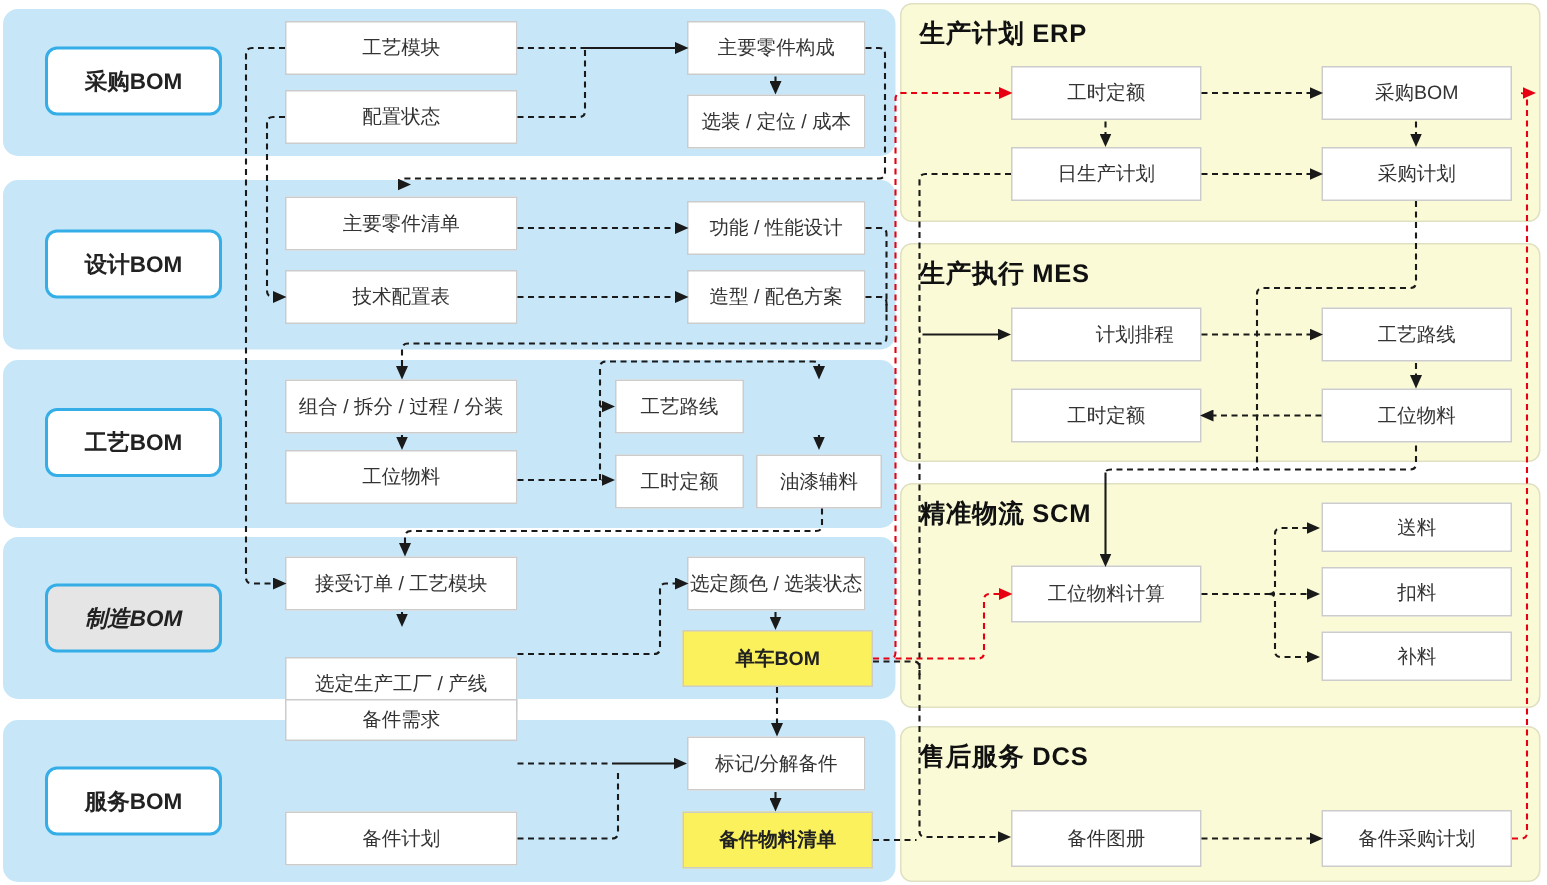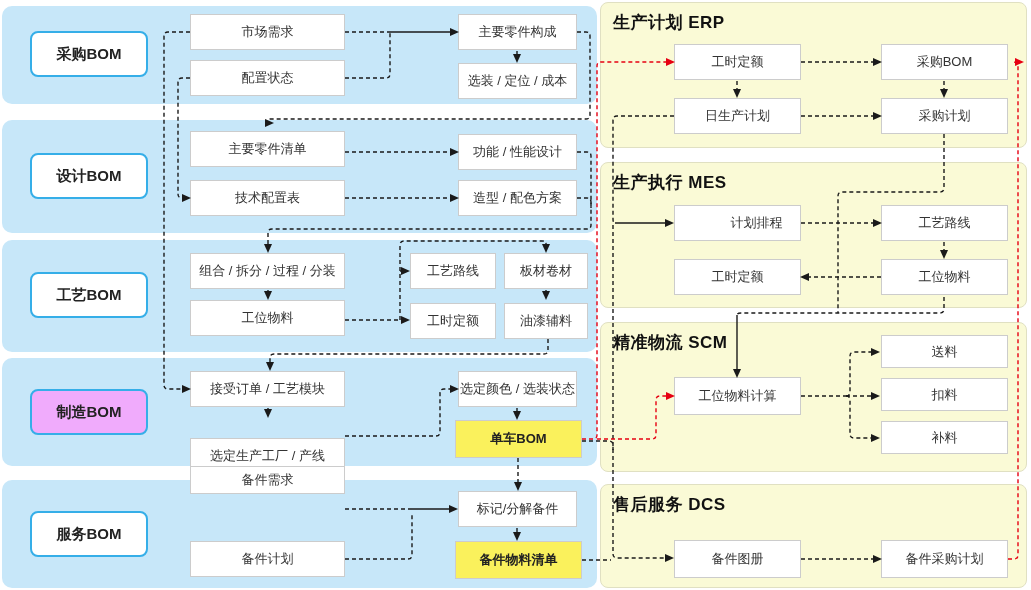--- a/index.html
+++ b/index.html
@@ -7,21 +7,21 @@
          font-family:"Liberation Sans","DejaVu Sans",sans-serif;}
   .panel{position:absolute;box-sizing:border-box;border-radius:10px;}
   .panel.left{background:#c7e7f9;}
   .panel.right{background:#fafad6;border:1px solid #e0e0c2;border-radius:8px;}
   .panel-title{position:absolute;font-size:17px;font-weight:bold;color:#111;
                white-space:nowrap;letter-spacing:.5px;}
   .node{position:absolute;box-sizing:border-box;background:#fff;border:1px solid #ccc;
         display:flex;align-items:center;justify-content:center;font-size:13px;color:#333;
         white-space:nowrap;overflow:hidden;}
   .node.badge{border:2px solid #35aee8;border-radius:8px;font-size:15px;font-weight:bold;color:#222;}
-  .node.badge.pink{background:#f0abfc;}
+  .node.badge.pink{background:#e5e5e5;font-style:italic;}
   .node.hl{background:#faf15c;font-weight:bold;color:#222;}
   svg.wires{position:absolute;left:0;top:0;z-index:10;pointer-events:none;}
 </style>
 </head>
 <body>
 
 <div class="stage" id="stage">
     <div class="panel left" style="left: 2px; top: 6px; width: 595px; height: 98px;"></div>
     <div class="panel left" style="left: 2px; top: 120px; width: 595px; height: 113px;"></div>
     <div class="panel left" style="left: 2px; top: 240px; width: 595px; height: 112px;"></div>
@@ -33,33 +33,32 @@
     <div class="panel-title" style="left: 613px; top: 171px;">生产执行 MES</div>
     <div class="panel right" style="left: 600px; top: 322px; width: 427px; height: 150px;"></div>
     <div class="panel-title" style="left: 613px; top: 331px;">精准物流  SCM</div>
     <div class="panel right" style="left: 600px; top: 484px; width: 427px; height: 104px;"></div>
     <div class="panel-title" style="left: 613px; top: 493px;">售后服务  DCS</div>
     <div class="node badge" style="left: 30px; top: 31px; width: 118px; height: 46px;">采购BOM</div>
     <div class="node badge" style="left: 30px; top: 153px; width: 118px; height: 46px;">设计BOM</div>
     <div class="node badge" style="left: 30px; top: 272px; width: 118px; height: 46px;">工艺BOM</div>
     <div class="node badge pink" style="left: 30px; top: 389px; width: 118px; height: 46px;">制造BOM</div>
     <div class="node badge" style="left: 30px; top: 511px; width: 118px; height: 46px;">服务BOM</div>
-    <div class="node" style="left: 190px; top: 14px; width: 155px; height: 36px;">市场需求</div>
+    <div class="node" style="left: 190px; top: 14px; width: 155px; height: 36px;">工艺模块</div>
     <div class="node" style="left: 190px; top: 60px; width: 155px; height: 36px;">配置状态</div>
     <div class="node" style="left: 458px; top: 14px; width: 119px; height: 36px;">主要零件构成</div>
     <div class="node" style="left: 458px; top: 63px; width: 119px; height: 36px;">选装 / 定位 / 成本</div>
     <div class="node" style="left: 190px; top: 131px; width: 155px; height: 36px;">主要零件清单</div>
     <div class="node" style="left: 190px; top: 180px; width: 155px; height: 36px; font-family: Liberation Mono, monospace;">技术配置表</div>
     <div class="node" style="left: 458px; top: 134px; width: 119px; height: 36px;">功能 / 性能设计</div>
     <div class="node" style="left: 458px; top: 180px; width: 119px; height: 36px;">造型 / 配色方案</div>
     <div class="node" style="left: 190px; top: 253px; width: 155px; height: 36px;">组合 / 拆分 / 过程 / 分装</div>
     <div class="node" style="left: 190px; top: 300px; width: 155px; height: 36px;">工位物料</div>
     <div class="node" style="left: 410px; top: 253px; width: 86px; height: 36px;">工艺路线</div>
     <div class="node" style="left: 410px; top: 303px; width: 86px; height: 36px;">工时定额</div>
-    <div class="node" style="left: 504px; top: 253px; width: 84px; height: 36px;">板材卷材</div>
     <div class="node" style="left: 504px; top: 303px; width: 84px; height: 36px;">油漆辅料</div>
     <div class="node" style="left: 190px; top: 371px; width: 155px; height: 36px;">接受订单 / 工艺模块</div>
     <div class="node" style="left: 190px; top: 438px; width: 155px; height: 36px;">选定生产工厂 / 产线</div>
     <div class="node" style="left: 458px; top: 371px; width: 119px; height: 36px;">选定颜色 / 选装状态</div>
     <div class="node hl" style="left: 455px; top: 420px; width: 127px; height: 38px;">单车BOM</div>
     <div class="node" style="left: 190px; top: 466px; width: 155px; height: 28px;">备件需求</div>
     <div class="node" style="left: 190px; top: 541px; width: 155px; height: 36px;">备件计划</div>
     <div class="node" style="left: 458px; top: 491px; width: 119px; height: 36px;">标记/分解备件</div>
     <div class="node hl" style="left: 455px; top: 541px; width: 127px; height: 38px;">备件物料清单</div>
     <div class="node" style="left: 674px; top: 44px; width: 127px; height: 36px;">工时定额</div>

